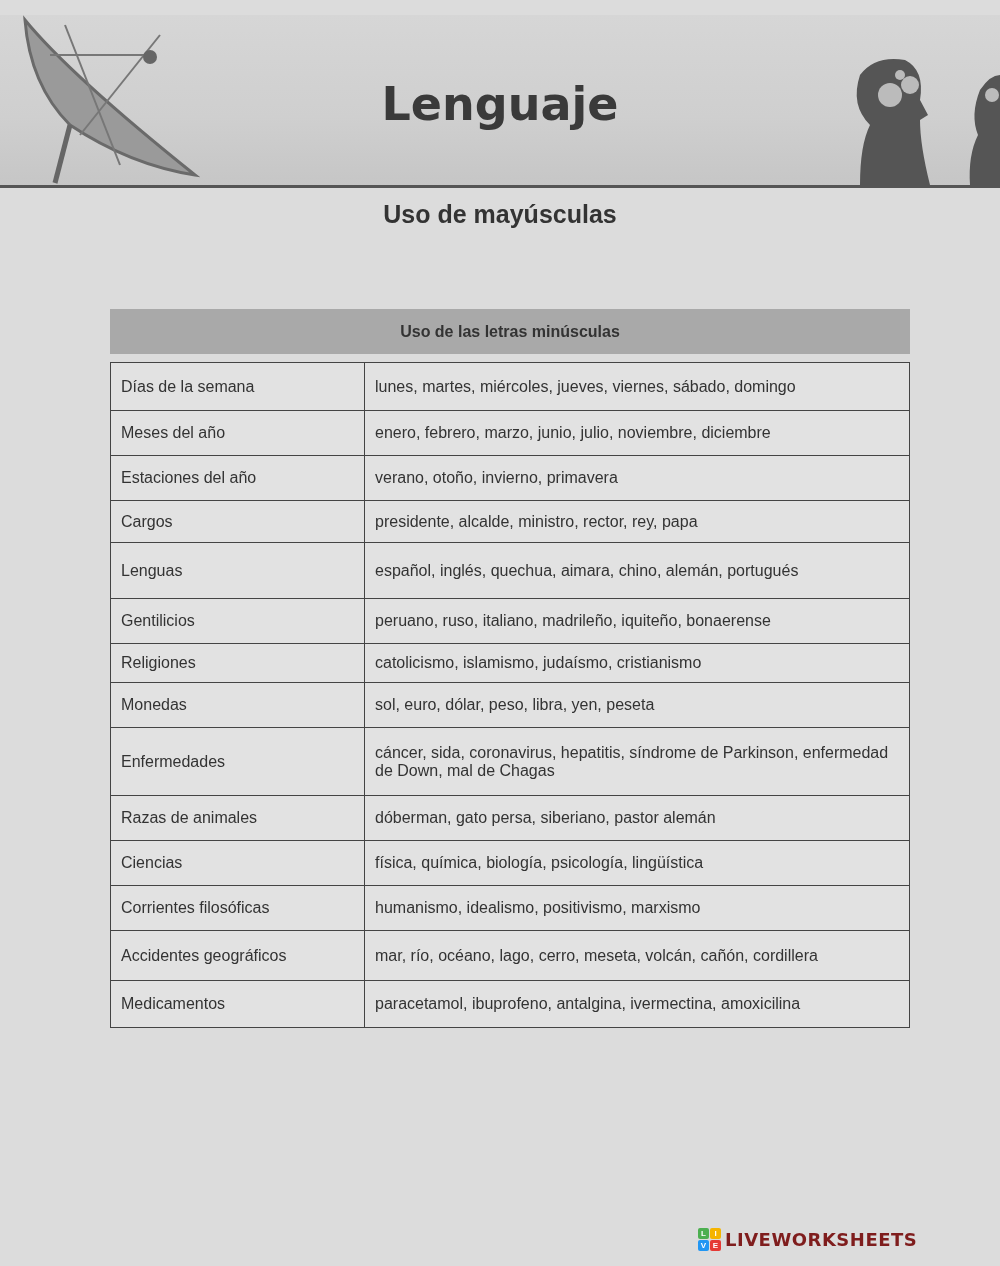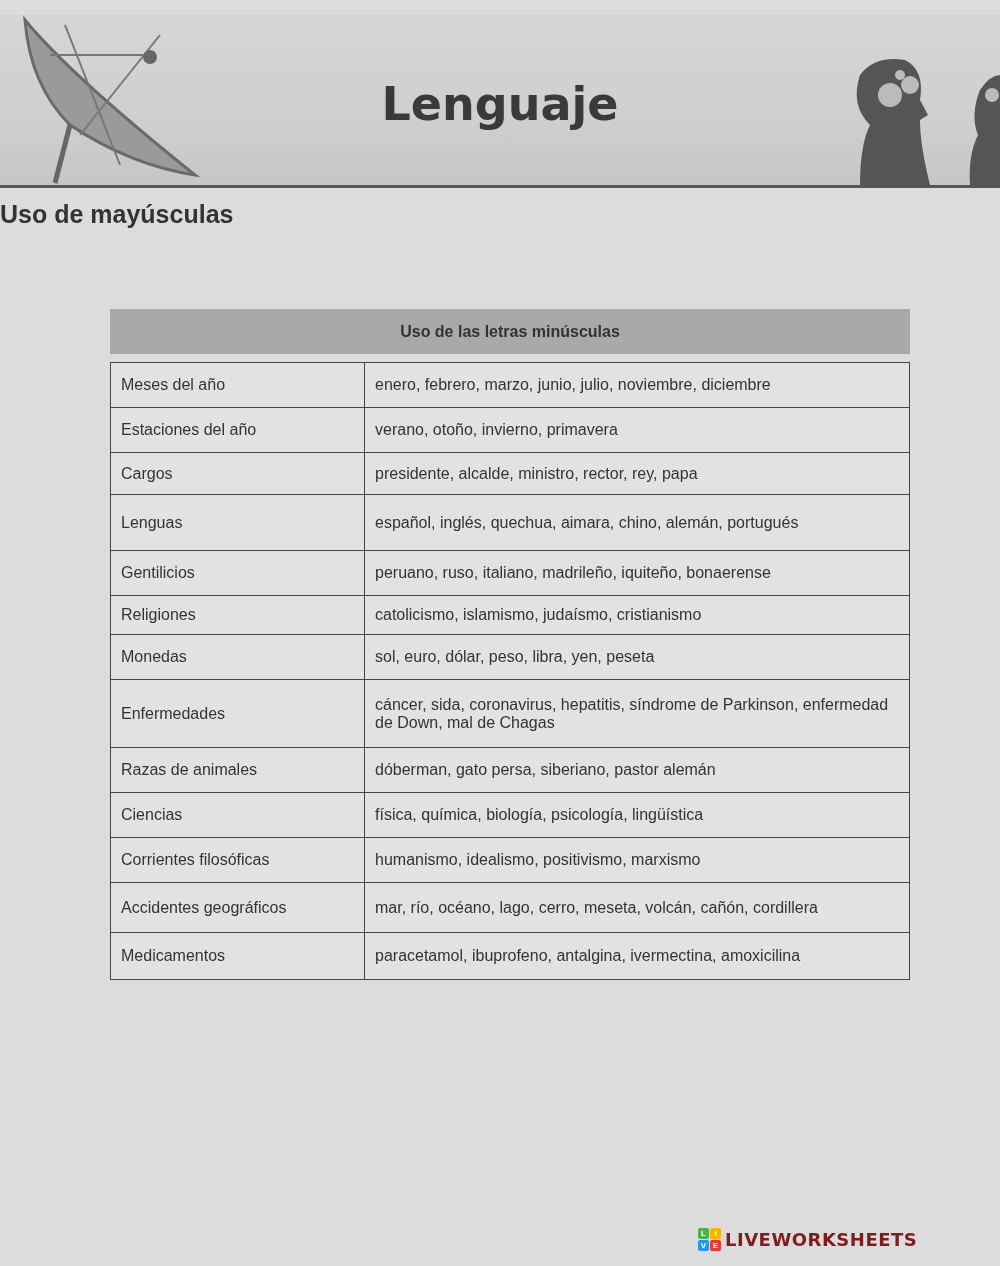--- a/index.html
+++ b/index.html
@@ -15,21 +15,21 @@
     border-bottom:3px solid #555;
   }
   .banner-title {
     position:absolute; left:0; right:0; top:62px; text-align:center;
     font-family:"DejaVu Sans", sans-serif; font-weight:bold; font-size:46px;
     color:#3a3a3a; letter-spacing:0px;
   }
   .dish { position:absolute; left:10px; top:0; }
   .heads { position:absolute; right:0; top:0; }
   .section-title {
-    position:absolute; left:0; right:0; top:200px; text-align:left;
+    position:absolute; left:0; right:0; top:200px; text-align:center;
     font-family:"Liberation Sans", sans-serif; font-weight:bold; font-size:25px;
     color:#333;
   }
   .table-wrap { position:absolute; left:110px; top:309px; width:800px; }
   .table-header {
     height:45px; background:#a9a9a9; color:#333;
     display:flex; align-items:center; justify-content:center;
     font-weight:bold; font-size:16px;
   }
   table {
@@ -89,20 +89,24 @@
   <rect x="160" y="80" width="100" height="20" fill="#ddd"></rect>
   <rect x="160" y="115" width="100" height="20" fill="#ddd"></rect>
 </svg>
 <div class="wm-text">Lumbreras</div>
 <div class="wm-text2">Editores</div>
 
 <div class="table-wrap">
   <div class="table-header">Uso de las letras minúsculas</div>
   <table>
     <tbody>
+      <tr style="height:48px">
+          <td class="cat">Días de la semana</td>
+          <td>lunes, martes, miércoles, jueves, viernes, sábado, domingo</td>
+        </tr>
       <tr style="height:45px">
           <td class="cat">Meses del año</td>
           <td>enero, febrero, marzo, junio, julio, noviembre, diciembre</td>
         </tr>
       <tr style="height:45px">
           <td class="cat">Estaciones del año</td>
           <td>verano, otoño, invierno, primavera</td>
         </tr>
       <tr style="height:42px">
           <td class="cat">Cargos</td>

